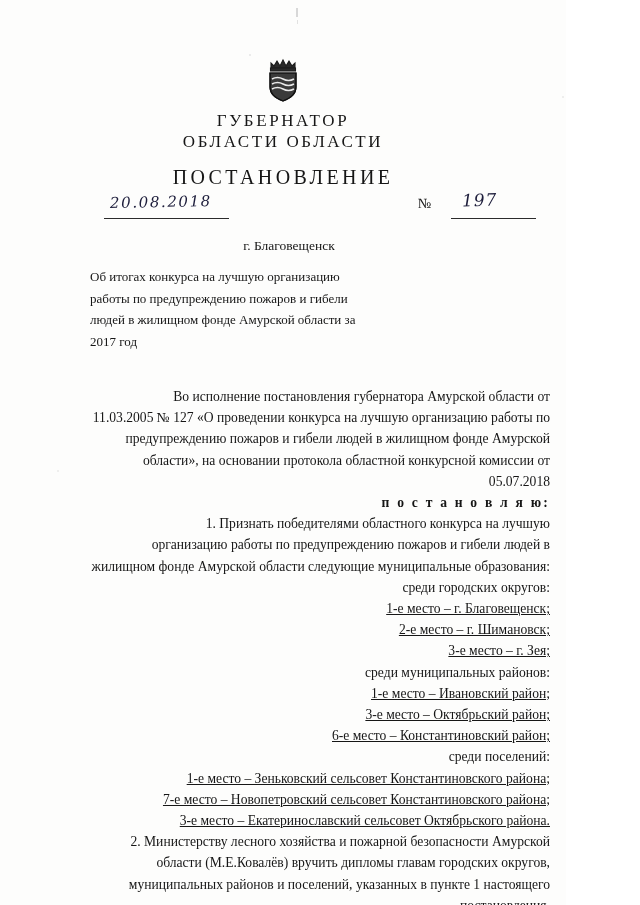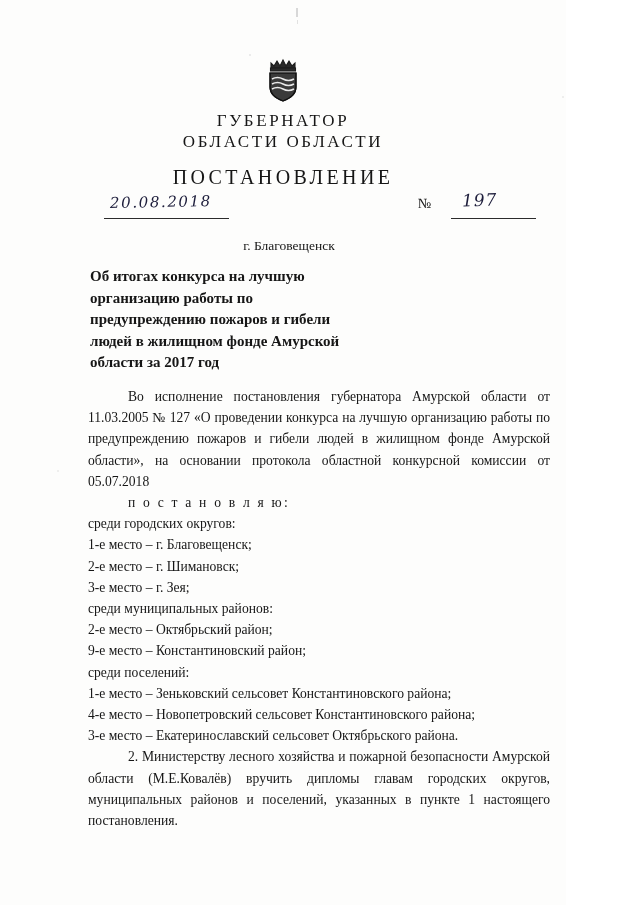--- a/index.html
+++ b/index.html
@@ -118,42 +118,43 @@
     left: 12px; right: 0;
     text-align: center;
     font-size: 13.5px;
   }
 
   .subject {
     position: absolute;
     left: 90px;
     top: 266px;
     width: 270px;
-    font-size: 15px;
+    font-size: 13px;
     line-height: 21.5px;
-    font-weight: bold;
   }
 
   .body {
     position: absolute;
     left: 88px;
     top: 386px;
     width: 462px;
     font-size: 13.6px;
     line-height: 21.2px;
     text-align: justify;
   }
-  .body p { margin: 0; }
+  .body p { margin: 0; text-align: right; }
   .indent { text-indent: 40px; }
   .spaced {
     letter-spacing: 2.2px;
+    font-weight: bold;
   }
   .list-item {
     margin-left: 78px;
     text-align: left;
+    text-decoration: underline;
   }
   .group-label {
     text-align: left;
   }
 </style>
 </head>
 <body>
 
 <div class="page">
 
@@ -194,31 +195,33 @@
     <div class="num-rule"></div>
   </div>
 
   <div class="city">г. Благовещенск</div>
 
   <div class="subject">Об итогах конкурса на лучшую организацию работы по предупреждению пожаров и гибели людей в жилищном фонде Амурской области за 2017 год</div>
 
   <div class="body">
     <p class="indent">Во исполнение постановления губернатора Амурской области от 11.03.2005 № 127 «О проведении конкурса на лучшую организацию работы по предупреждению пожаров и гибели людей в жилищном фонде Амурской области», на основании протокола областной конкурсной комиссии от 05.07.2018</p>
     <p class="indent spaced">п о с т а н о в л я ю:</p>
+    <p class="indent">1. Признать победителями областного конкурса на лучшую организацию работы по предупреждению пожаров и гибели людей в жилищном фонде Амурской области следующие муниципальные образования:</p>
 
     <p class="group-label">среди городских округов:</p>
     <p class="list-item">1-е место – г. Благовещенск;</p>
     <p class="list-item">2-е место – г. Шимановск;</p>
     <p class="list-item">3-е место – г. Зея;</p>
 
     <p class="group-label">среди муниципальных районов:</p>
-    <p class="list-item">2-е место – Октябрьский район;</p>
-    <p class="list-item">9-е место – Константиновский район;</p>
+    <p class="list-item">1-е место – Ивановский район;</p>
+    <p class="list-item">3-е место – Октябрьский район;</p>
+    <p class="list-item">6-е место – Константиновский район;</p>
 
     <p class="group-label">среди поселений:</p>
     <p class="list-item">1-е место – Зеньковский сельсовет Константиновского района;</p>
-    <p class="list-item">4-е место – Новопетровский сельсовет Константиновского района;</p>
+    <p class="list-item">7-е место – Новопетровский сельсовет Константиновского района;</p>
     <p class="list-item">3-е место – Екатеринославский сельсовет Октябрьского района.</p>
 
     <p class="indent">2. Министерству лесного хозяйства и пожарной безопасности Амурской области (М.Е.Ковалёв) вручить дипломы главам городских округов, муниципальных районов и поселений, указанных в пункте 1 настоящего постановления.</p>
   </div>
 
 </div>
 
 </body></html>

